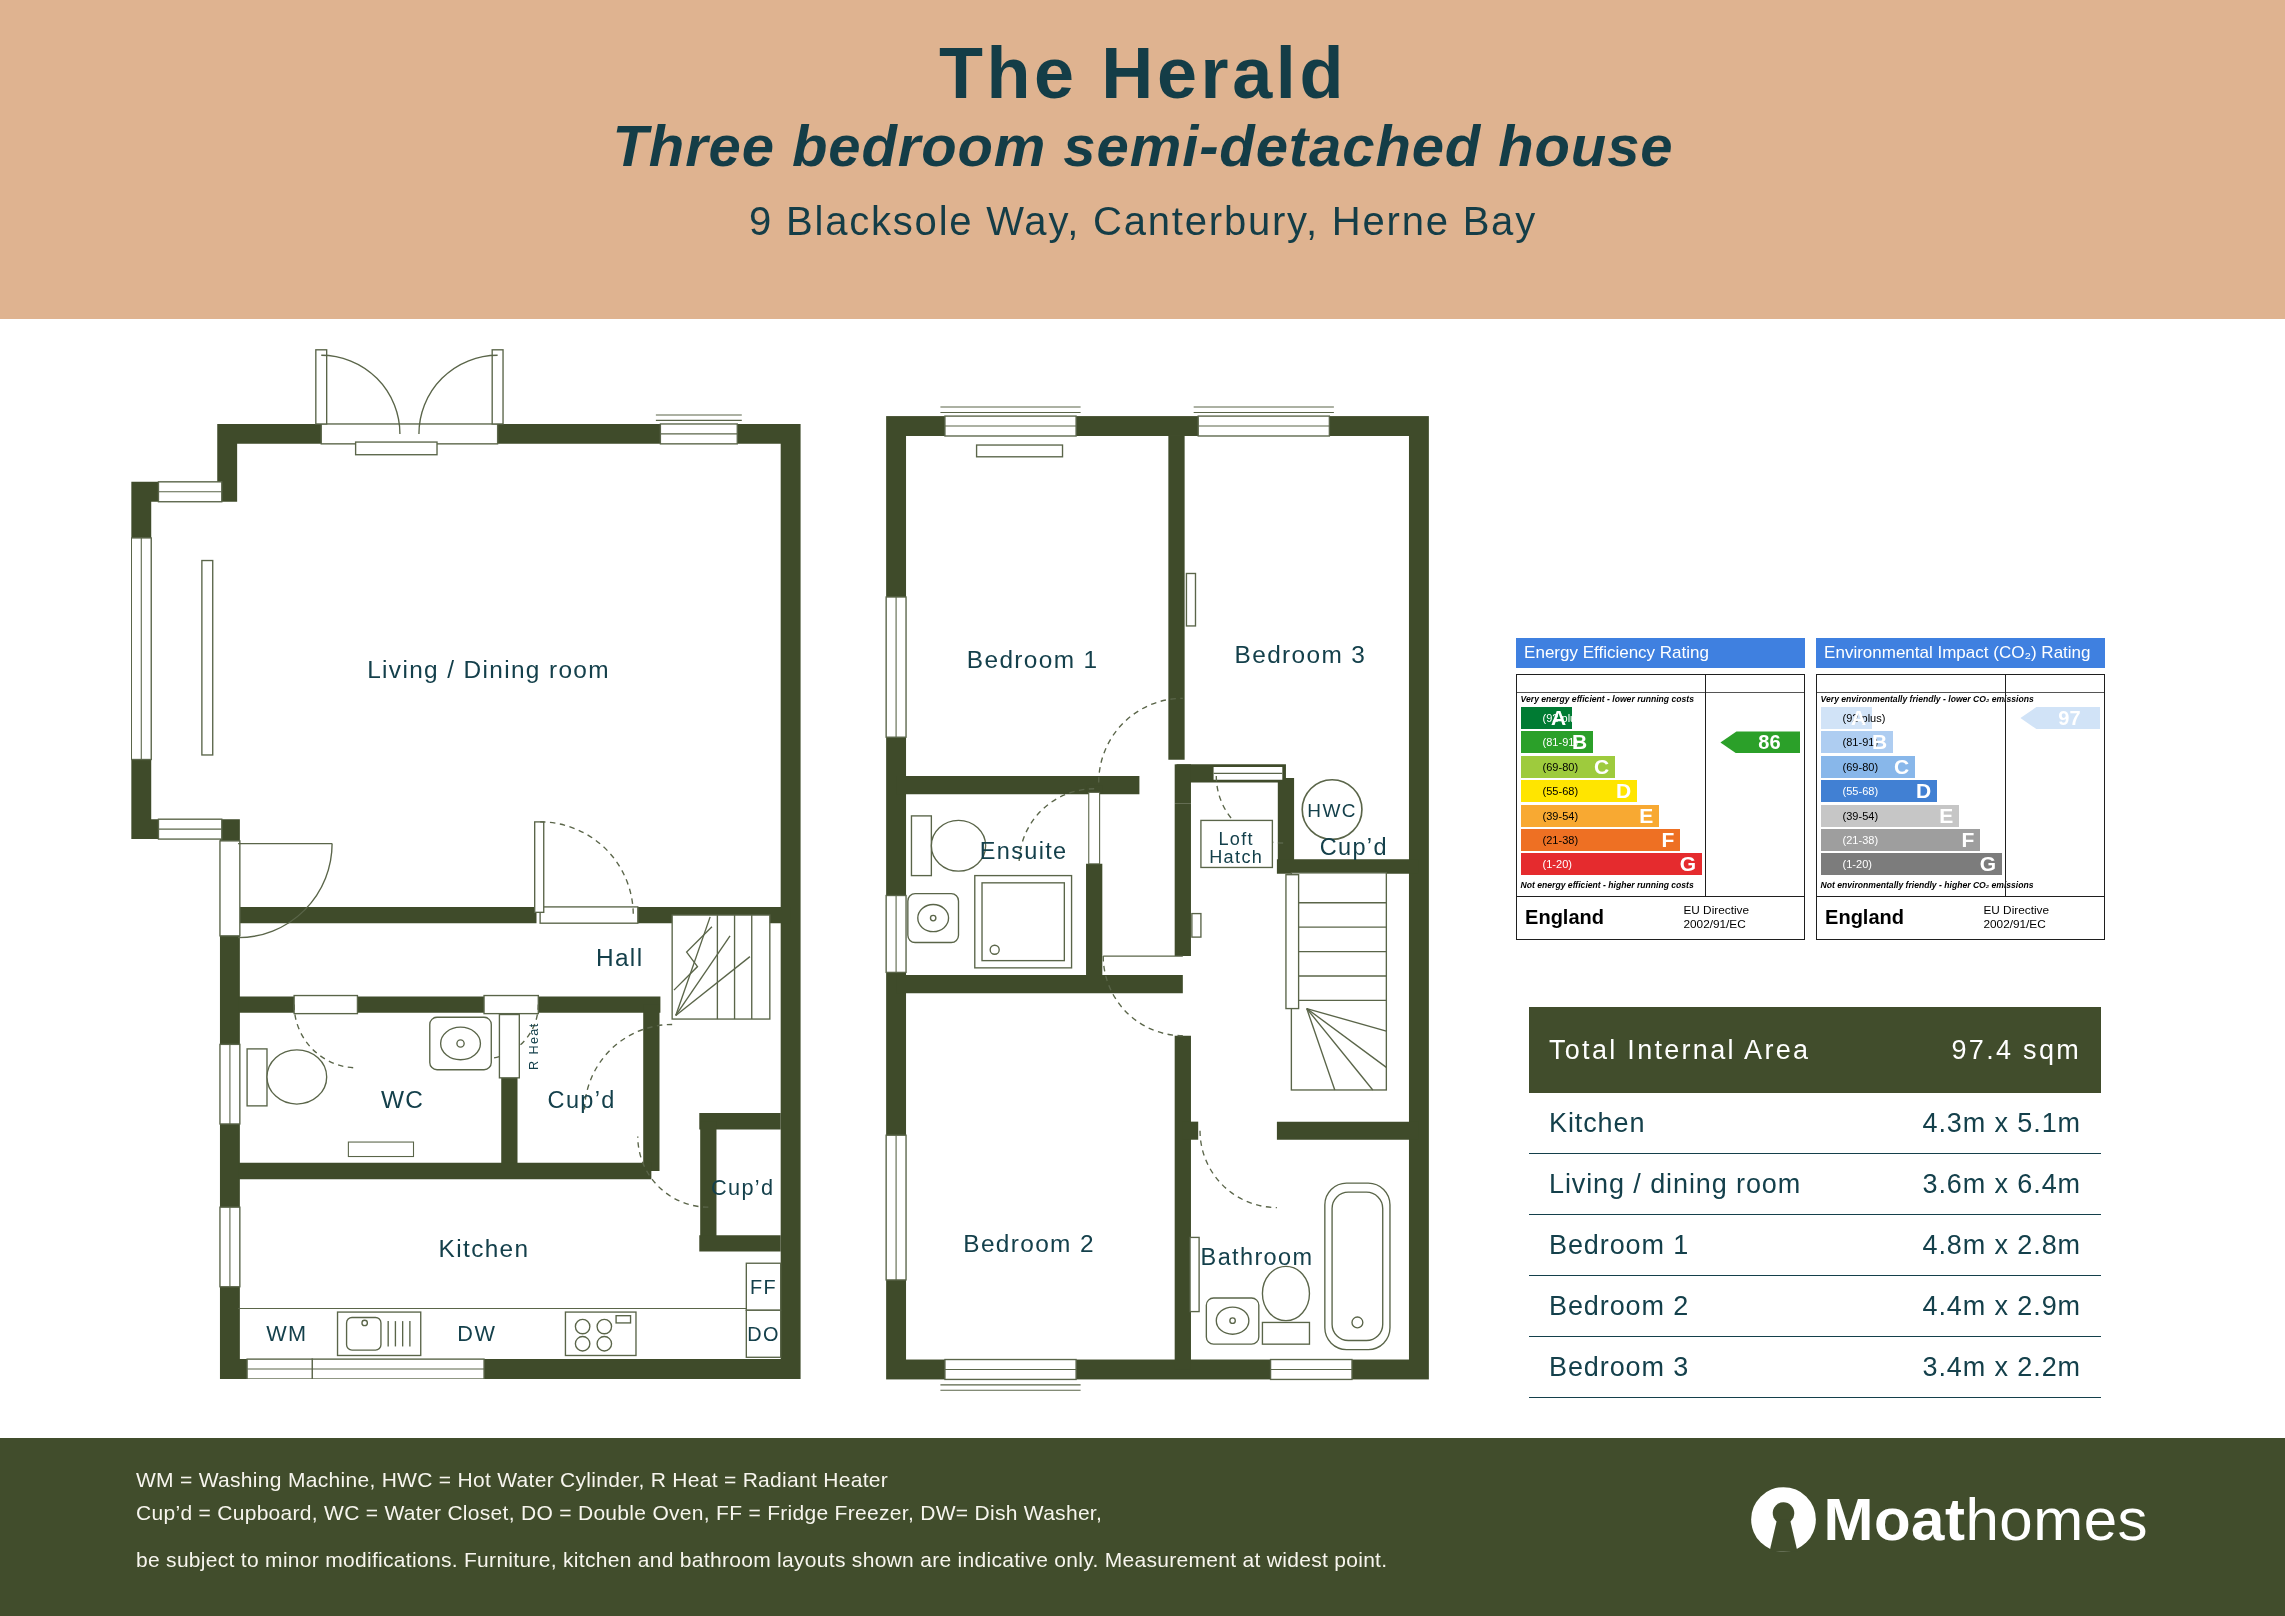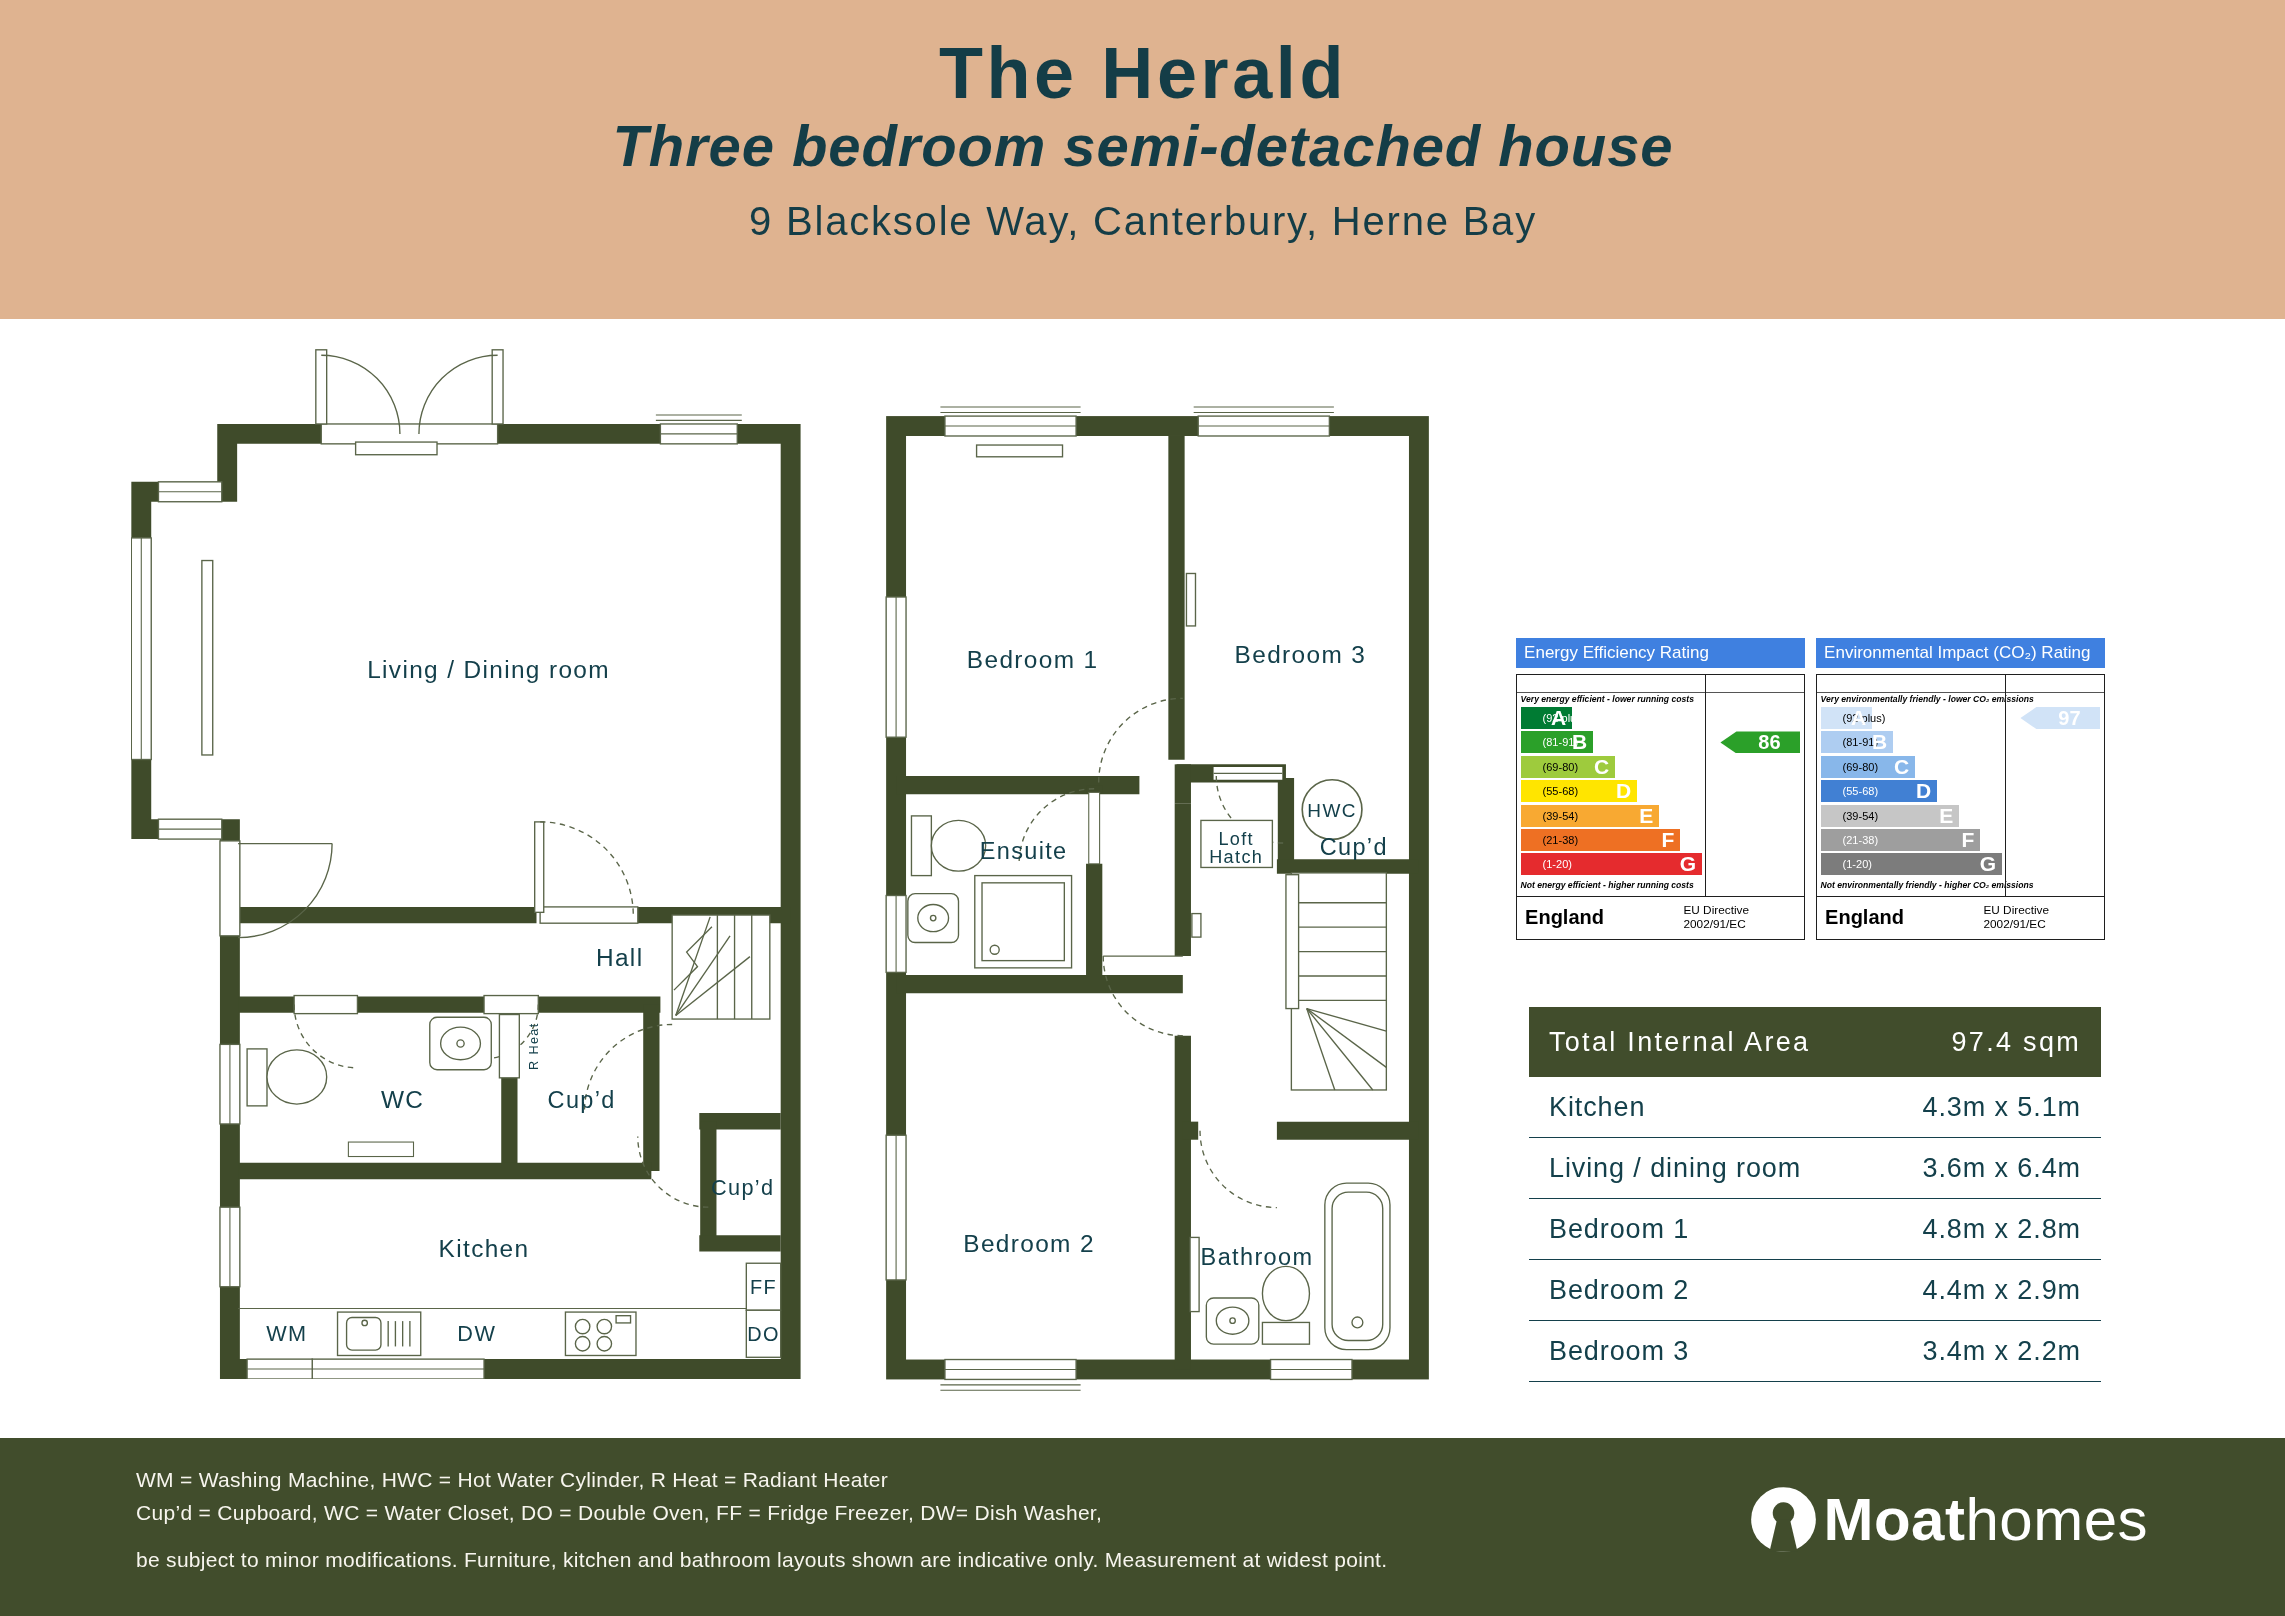--- a/index.html
+++ b/index.html
@@ -31,21 +31,21 @@
              justify-content:center;padding-left:18px;box-sizing:border-box;color:#fff;
              font-size:20px;font-weight:bold;
              clip-path:polygon(0 50%,20% 0,100% 0,100% 100%,20% 100%);}
   .epc-divider{position:absolute;left:188px;top:0;bottom:0;width:1.4px;background:#1f1f1f;}
   .epc-footer{position:relative;height:43px;border:1.8px solid #1f1f1f;border-top:none;box-sizing:border-box;background:#fff;}
   .epc-country{position:absolute;left:8.1px;top:9px;font-size:20px;font-weight:bold;color:#000;}
   .epc-directive{position:absolute;left:58%;top:7.2px;font-size:11.8px;color:#000;line-height:13.6px;}
   
   .dims{position:absolute;left:1529px;top:1007px;width:572px;color:#14404b;}
   .dims-header{height:54px;background:#414d2c;color:#ffffff;display:flex;align-items:center;
-               justify-content:space-between;padding:8px 20px;font-size:27px;letter-spacing:2.3px;}
+               justify-content:space-between;padding:16px 20px;font-size:27px;letter-spacing:2.3px;}
   .dims-row{height:60px;display:flex;align-items:center;justify-content:space-between;
             padding:0 20px;font-size:27px;letter-spacing:0.9px;border-bottom:1.8px solid #14404b;}
   
   .foot{position:absolute;left:0;top:1438px;width:2286px;height:178px;background:#414d2c;color:#f7f5ee;}
   .foot-text{position:absolute;left:136px;top:25px;font-size:21px;line-height:33px;letter-spacing:0.3px;}
   .foot-gap{height:13.6px;}
   .brand{position:absolute;right:138px;top:47px;display:flex;align-items:center;}
   .brand-text{font-size:60px;color:#ffffff;letter-spacing:0.5px;}
   .brand-bold{font-weight:bold;}
   .brand-light{font-weight:normal;}

